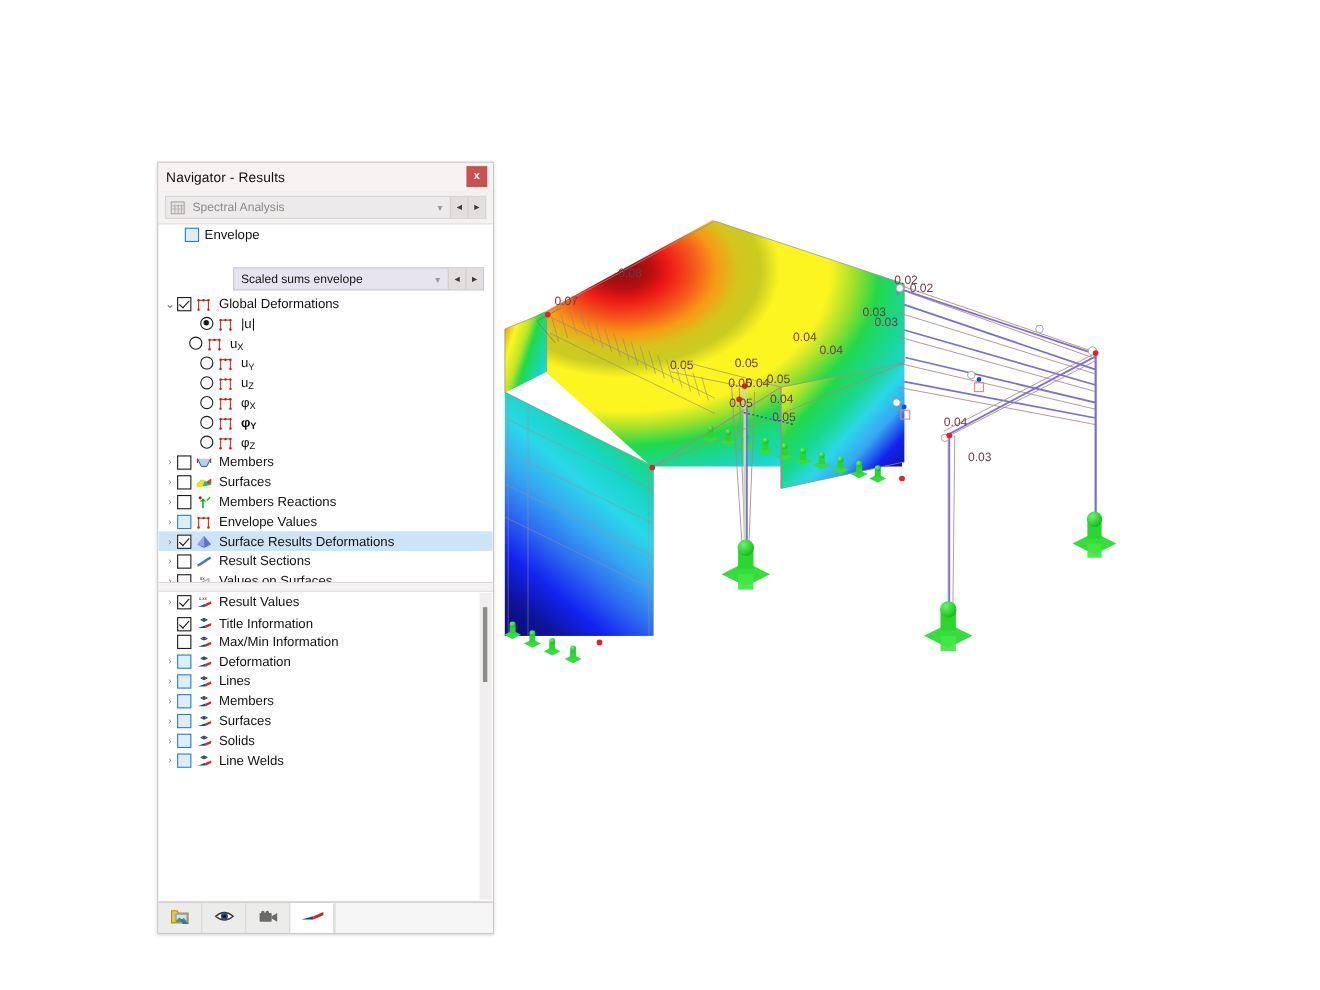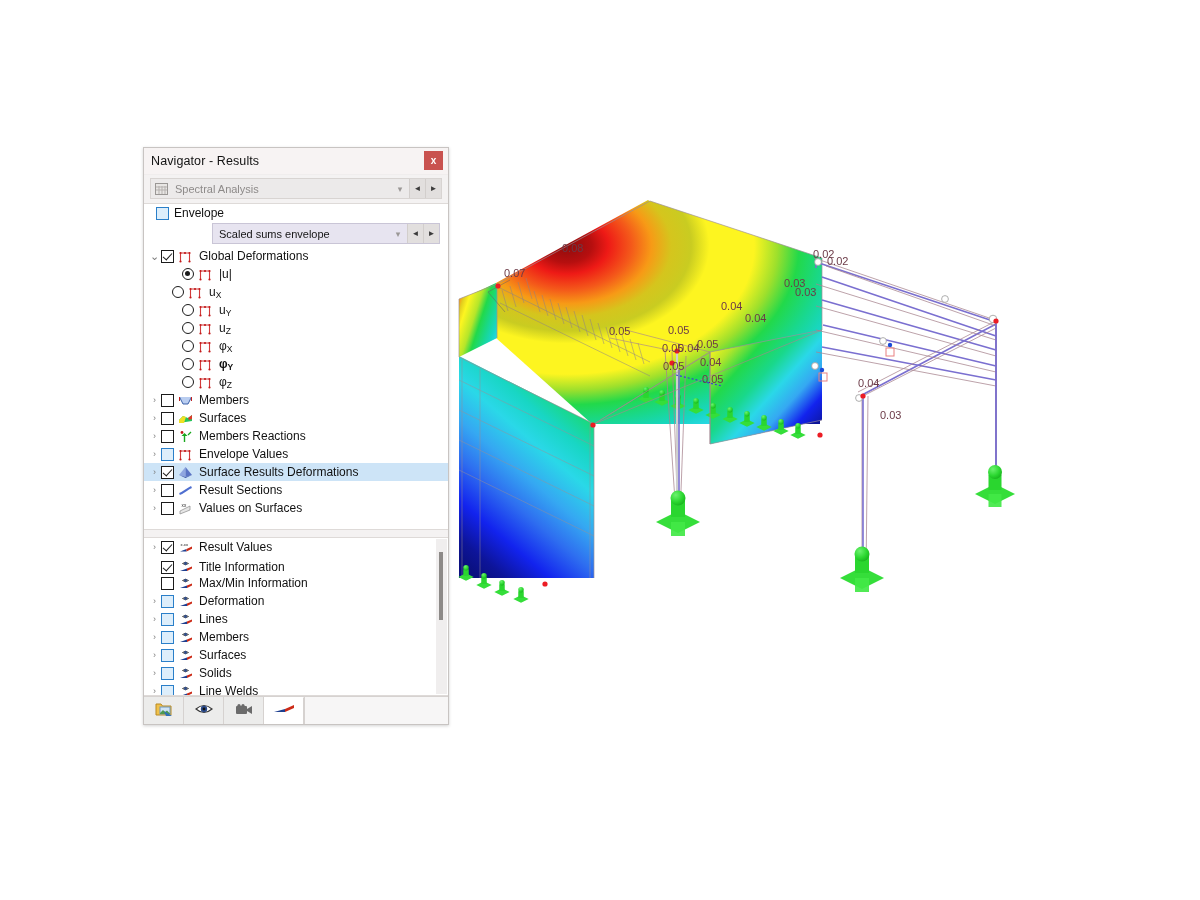--- a/index.html
+++ b/index.html
@@ -20,21 +20,21 @@
   .val-label {
     font-family: "Liberation Sans", sans-serif;
     font-size: 11px;
     fill: #6b3a47;
   }
 
   
   #navigator {
     position: absolute;
     left: 143px; top: 147px;
-    width: 306px; height: 578px;
+    width: 306px; height: 702px;
     background: #f4f2f2;
     border: 1px solid #c8c4c2;
     box-shadow: 0 1px 3px rgba(0,0,0,0.18);
     font-size: 12px;
     color: #1a1a1a;
     display: flex; flex-direction: column;
     box-sizing: border-box;
   }
   .nav-titlebar {
     height: 26px; flex: none;
@@ -630,27 +630,27 @@
         </span>
         <span class="combo-text">Spectral Analysis</span>
         <span class="caret">▾</span>
         <span class="spin">◄</span>
         <span class="spin">►</span>
       </div>
     </div>
 
     <div class="tree-top">
 
-      <div class="row" style="padding-left:12px;">
+      <div class="row" style="padding-left:24px;">
         <span class="cb blue"></span>
         <span class="lbl">Envelope</span>
       </div>
 
       <div style="padding:1px 8px 3px 68px;">
-        <div class="combo" style="background:#e7e4f0;border-color:#c9c5d6;">
+        <div class="combo" style="background:#e7e4f0;border-color:#c9c5d6;margin-top:20px;">
           <span class="combo-text" style="color:#151515;padding-left:6px;">Scaled sums envelope</span>
           <span class="caret">▾</span>
           <span class="spin">◄</span>
           <span class="spin">►</span>
         </div>
       </div>
 
       <div id="tree-top-rows">
           <div class="row" style="padding-left: 4px;">
             <span class="exp" style="font-size: 11px;">⌄</span>

